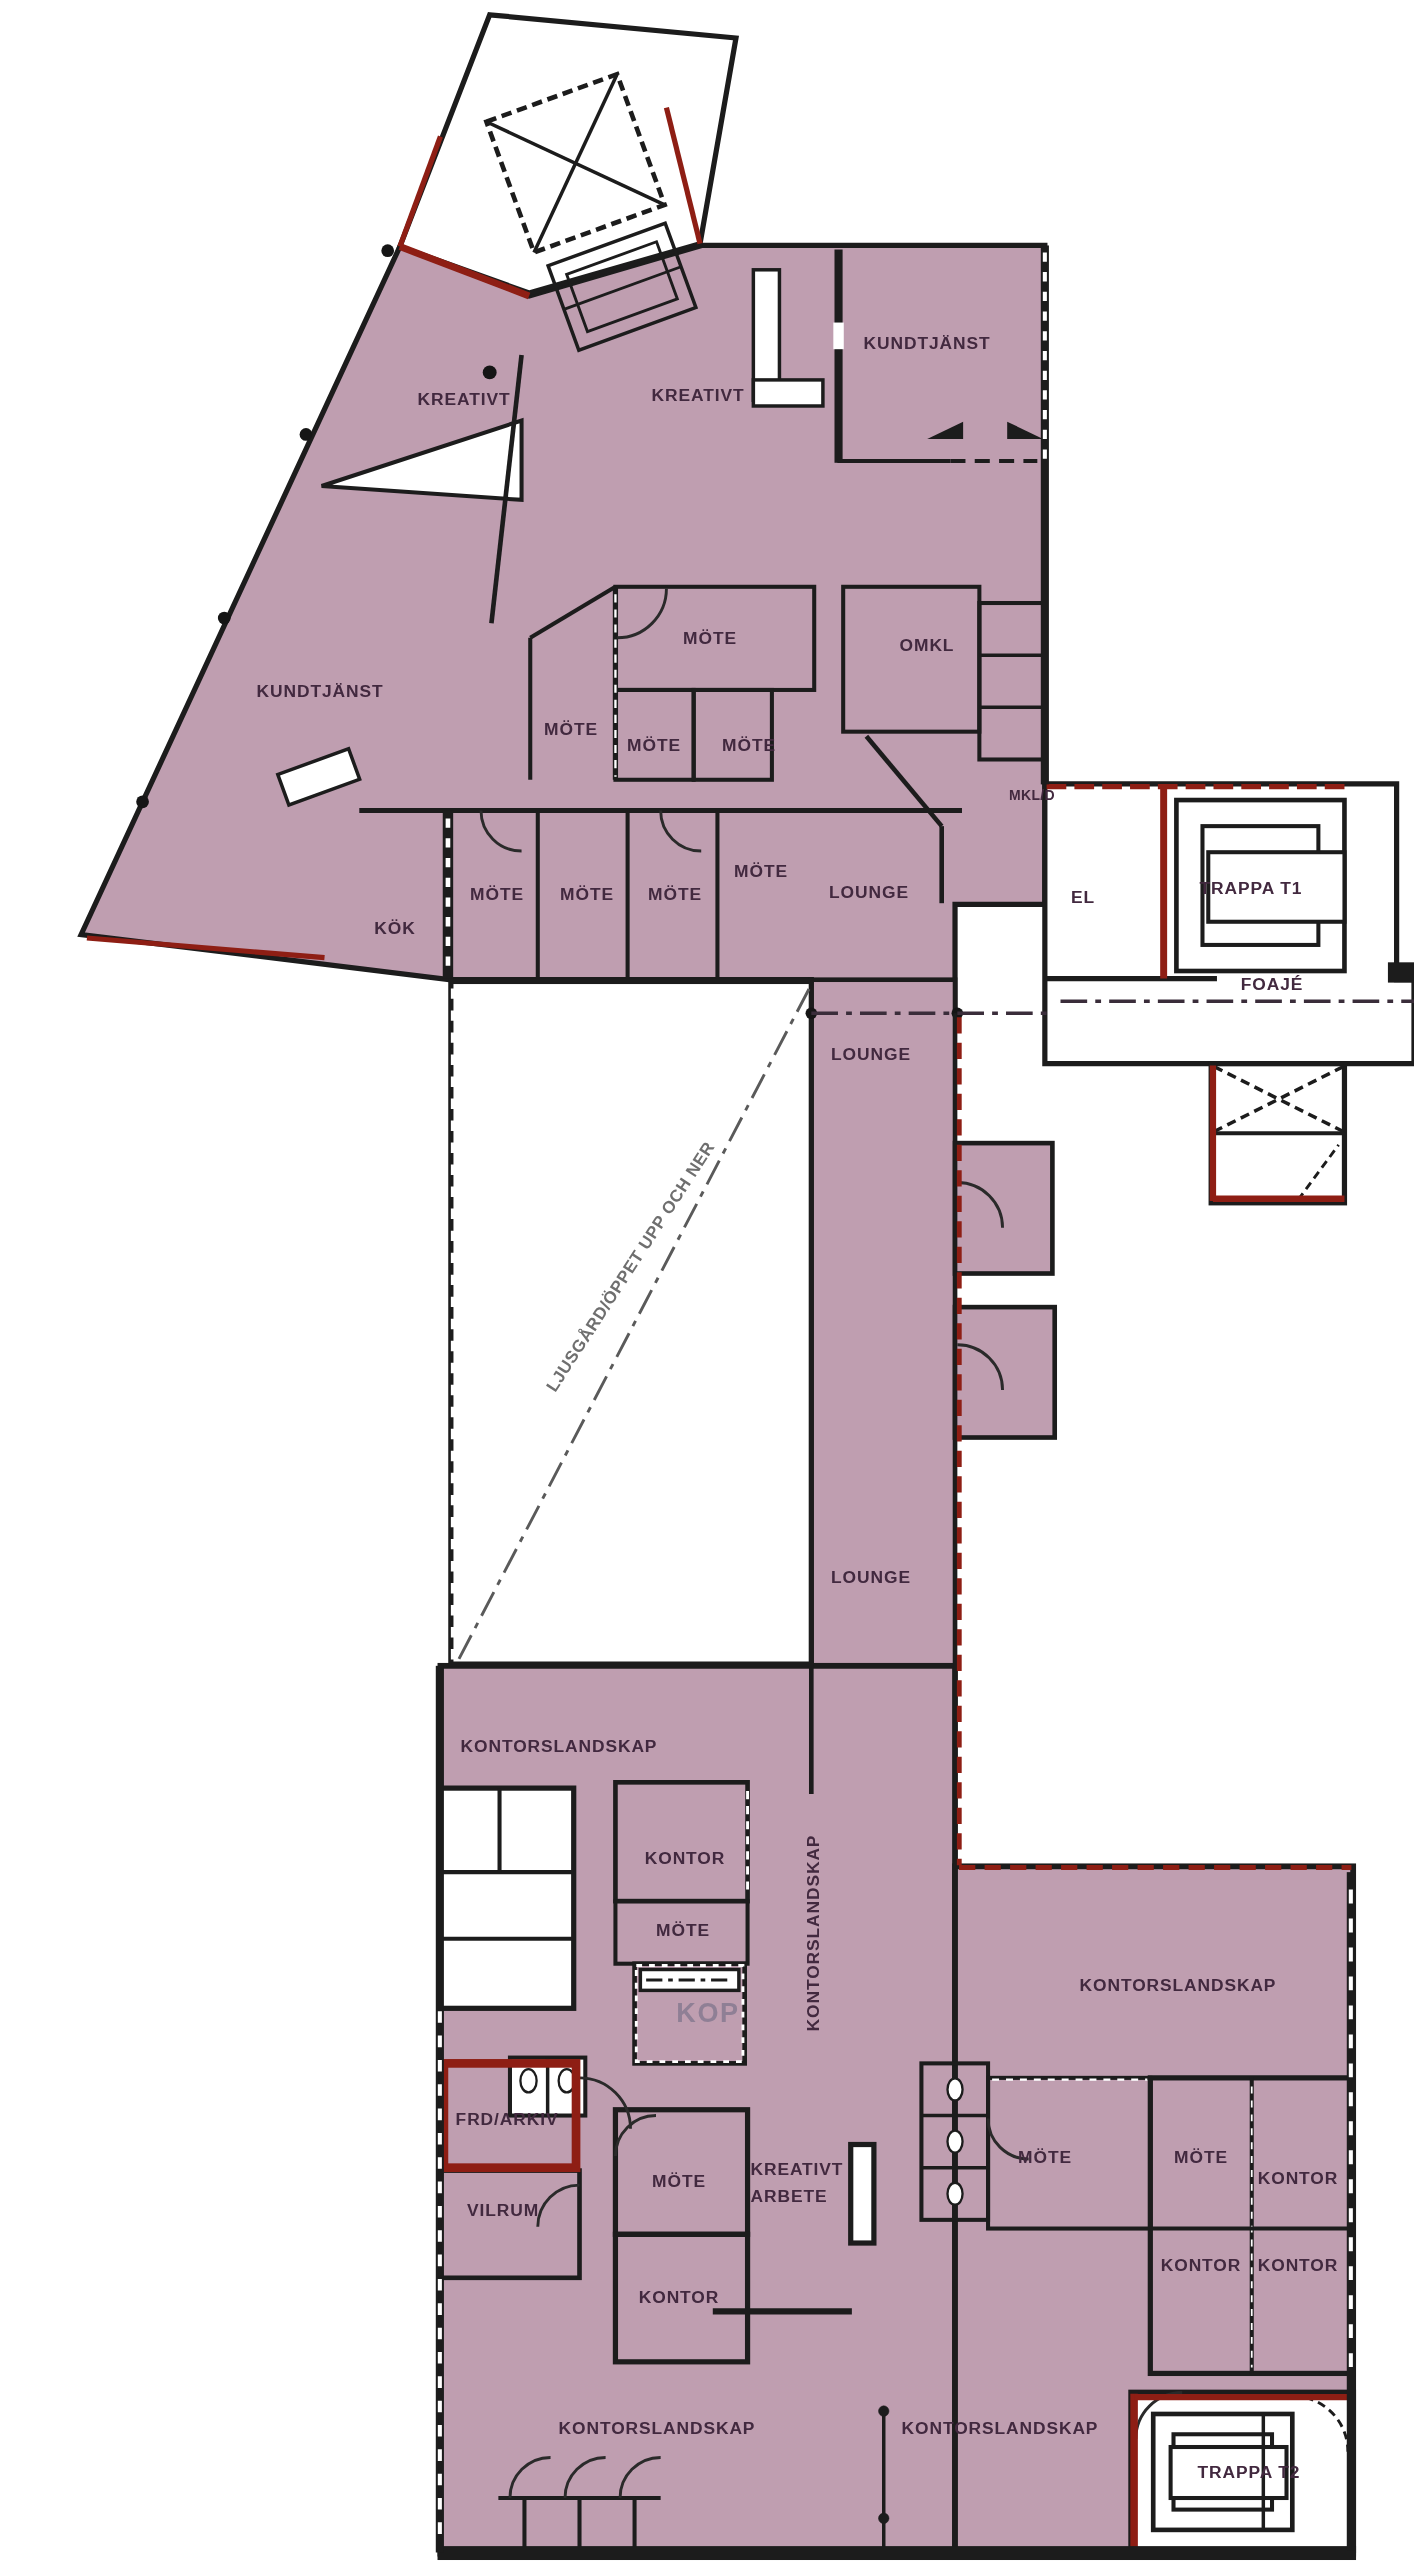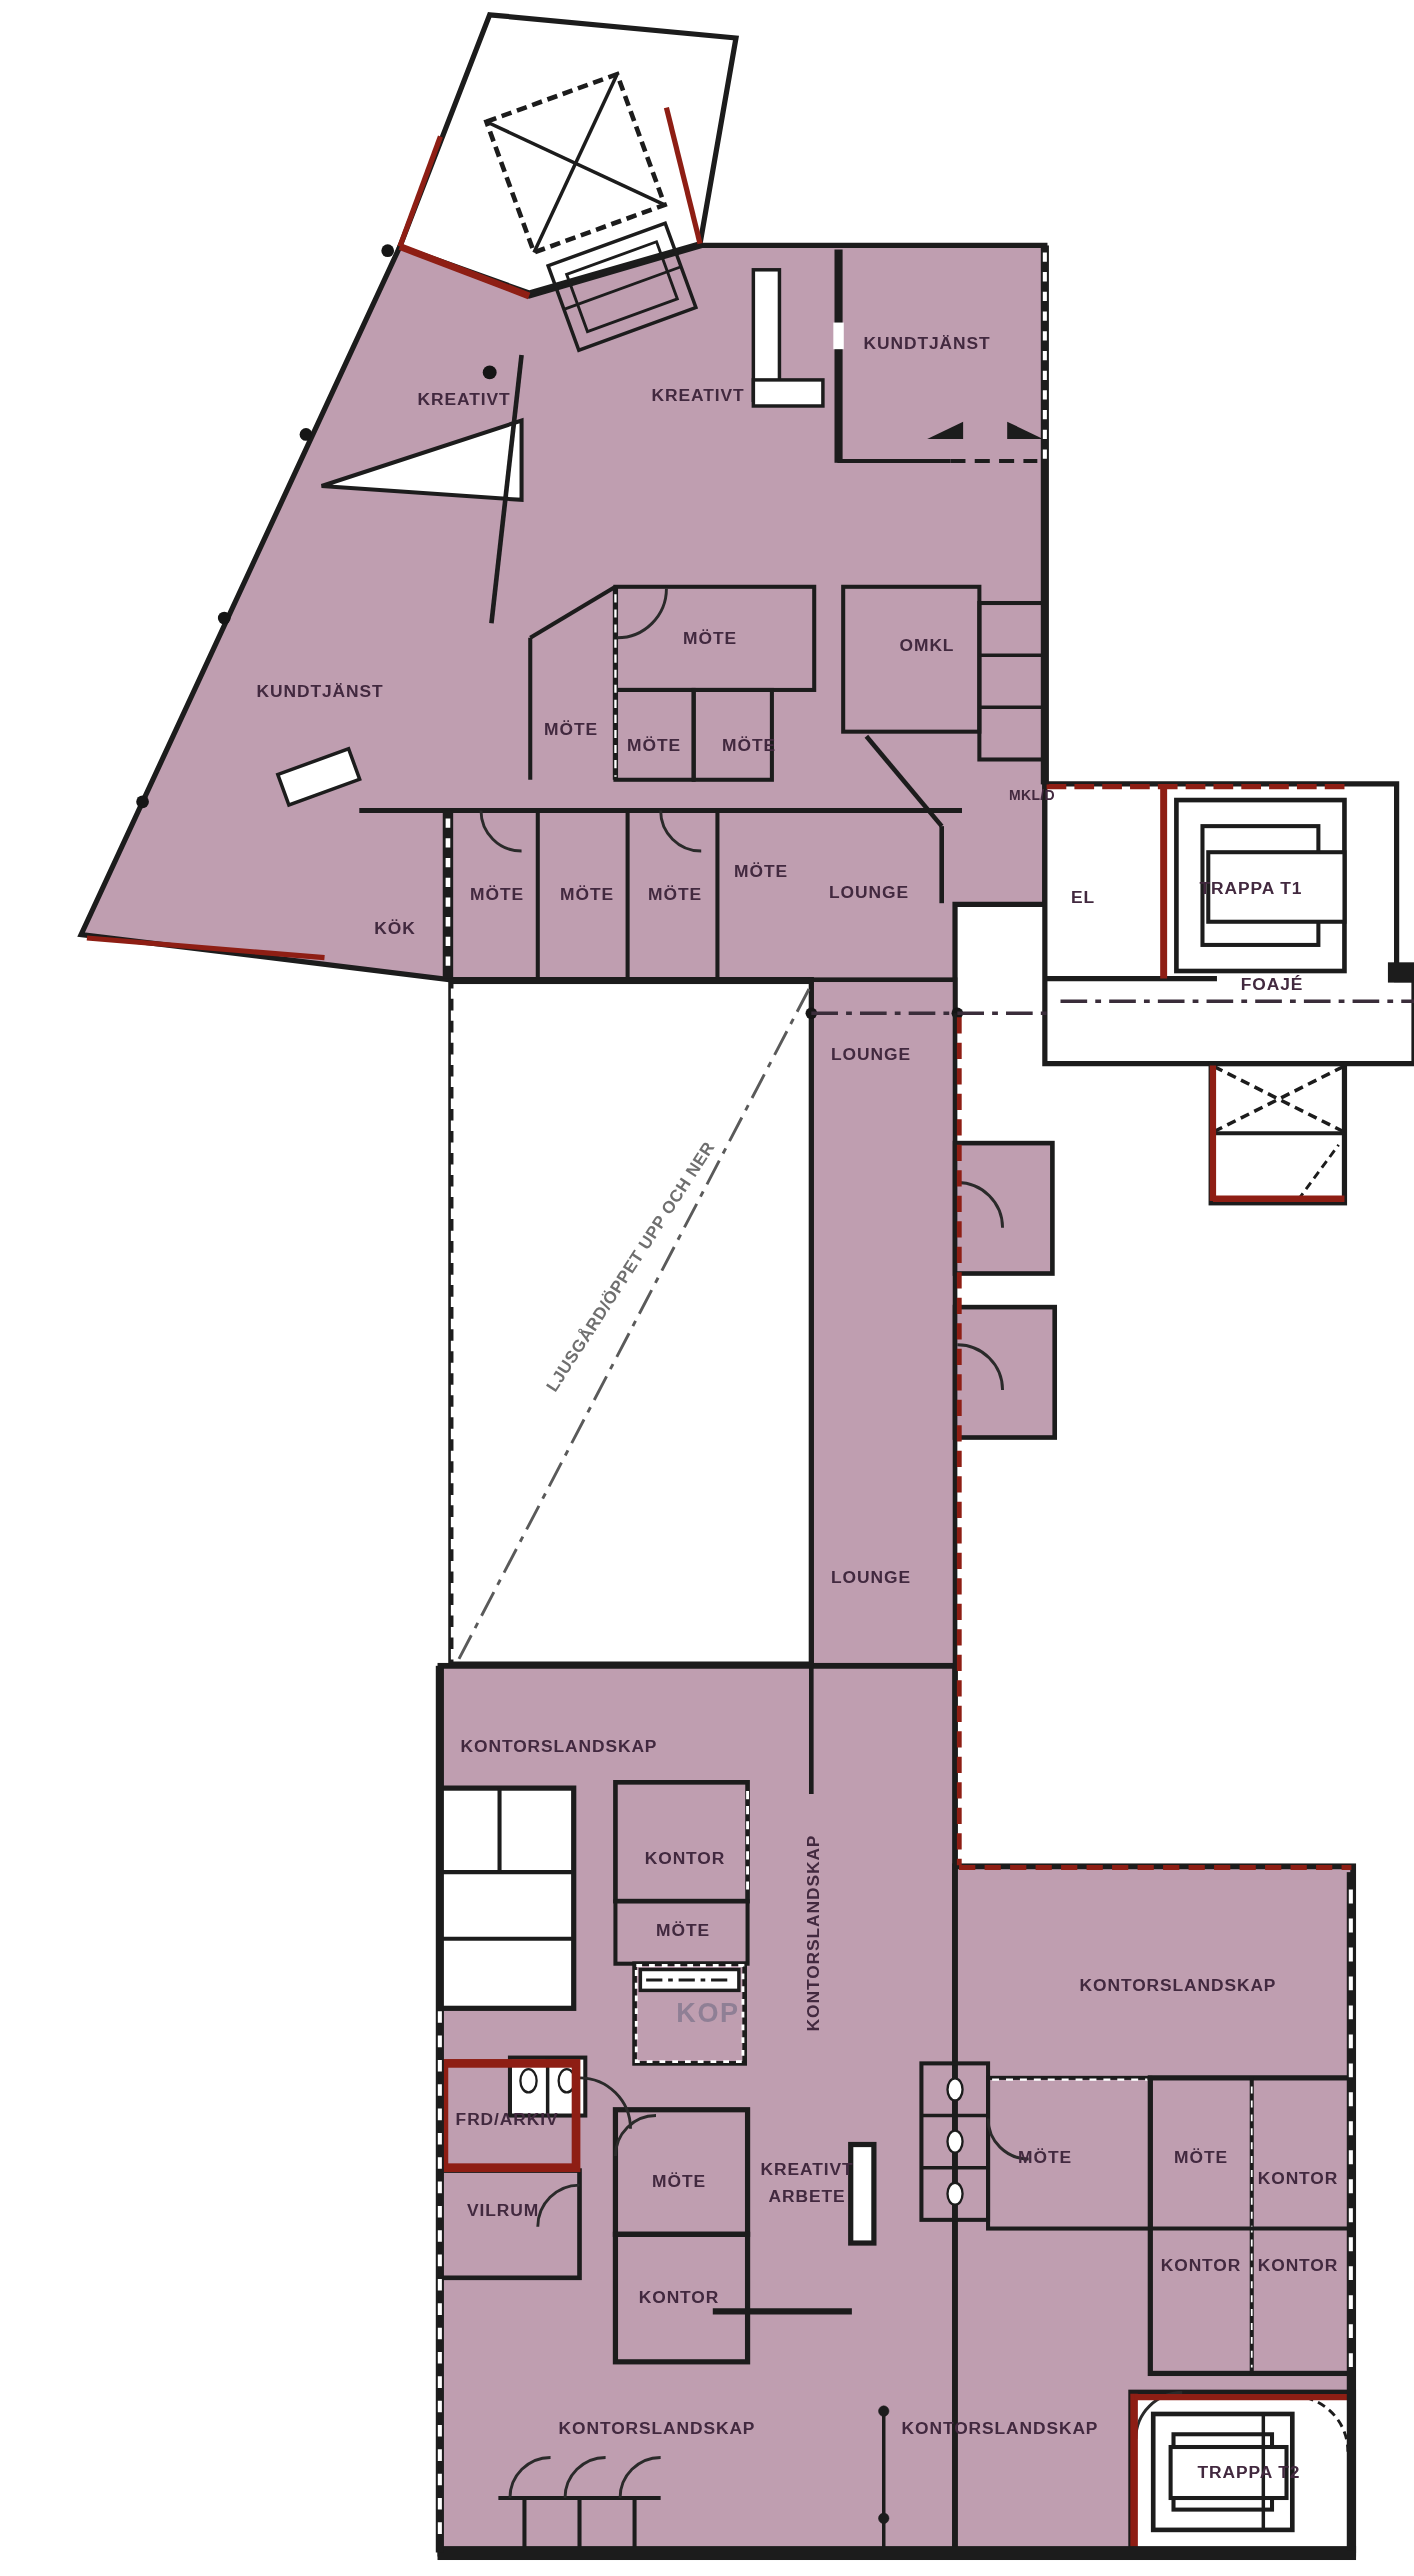--- a/index.html
+++ b/index.html
@@ -7,21 +7,21 @@
         font-family:"Liberation Sans",sans-serif;}
   .plan svg{position:absolute;left:0;top:0;}
   .lbl{position:absolute;transform:translate(-50%,-50%);
        font:700 17.4px "Liberation Sans",sans-serif;color:var(--ink,#42293f);
        letter-spacing:0.9px;white-space:nowrap;z-index:5;}
   .lbl.small{font-size:14px;letter-spacing:0.3px;}
   .lbl.kop{font-size:27px;color:var(--kop,#8f7f95);letter-spacing:1.7px;margin-left:24px;}
   .lbl.gray{color:#6f6f6f;font-size:17px;letter-spacing:0.6px;}
   .lbl.rot57{transform:translate(-50%,-50%) rotate(-57deg);}
   .lbl.rot90{transform:translate(-50%,-50%) rotate(-90deg);}
-  .lbl.two{white-space:normal;width:113px;text-align:center;line-height:1.55;}
+  .lbl.two{white-space:normal;width:113px;text-align:left;line-height:1.55;}
 </style>
 </head>
 <body>
 
 <div class="plan">
 
 <svg width="1414" height="2576" viewBox="0 0 2440 4444">
 
   <g>
     <polygon points="140,1612 690,425 913,510 1211,423 1803,423 1803,1560 1648,1560 1648,1748 1400,1748 1400,1690 775,1690" fill="var(--room,#bf9eb0)" stroke="#1c1c1c" stroke-width="9"></polygon>

